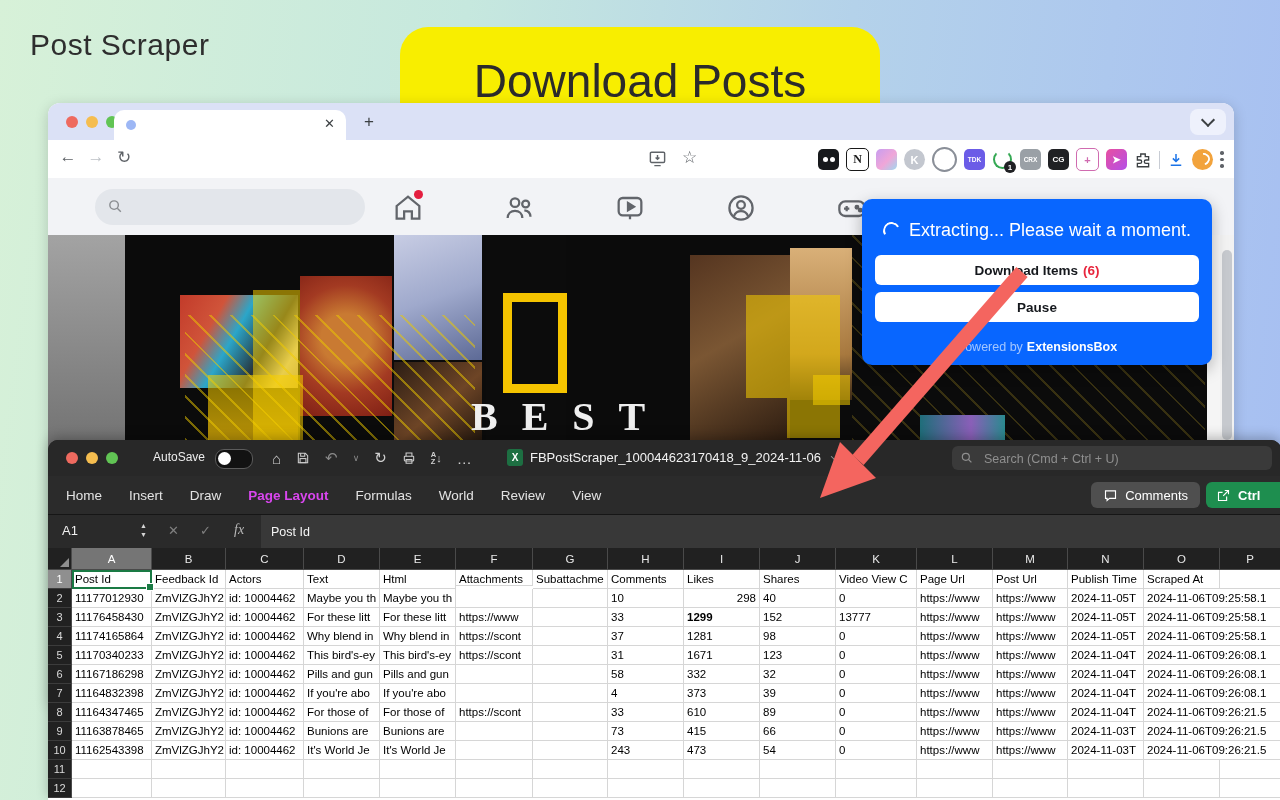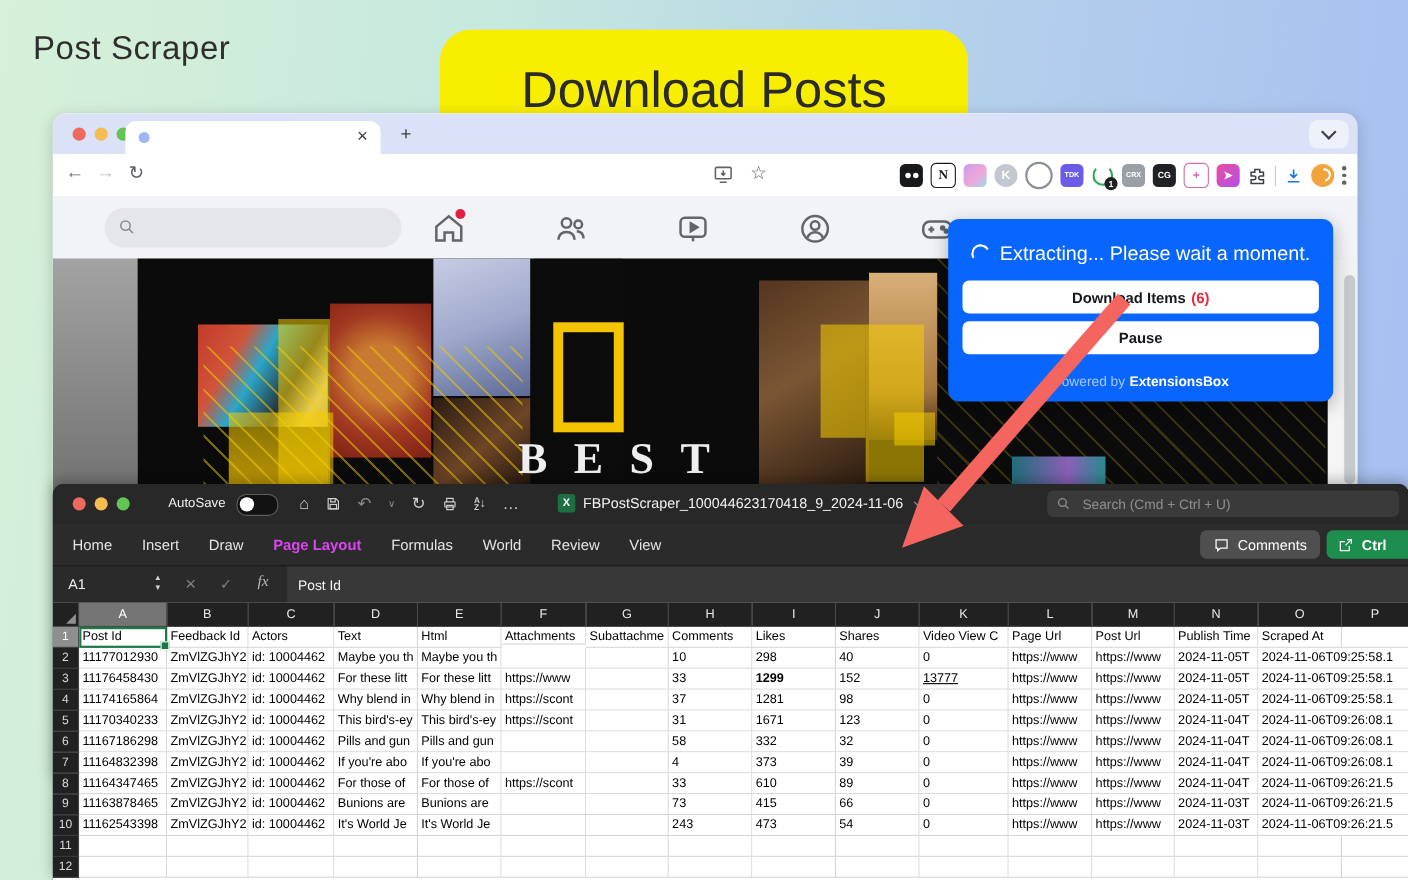--- a/index.html
+++ b/index.html
@@ -421,41 +421,41 @@
       <div class="sh-row">
         <div class="sh-rowhdr" style="height: 19px;">2</div>
         <div class="sh-cell" style="width: 80px; height: 19px;">11177012930</div>
         <div class="sh-cell" style="width: 74px; height: 19px;">ZmVlZGJhY2</div>
         <div class="sh-cell" style="width: 78px; height: 19px;">id: 10004462</div>
         <div class="sh-cell" style="width: 76px; height: 19px;">Maybe you th</div>
         <div class="sh-cell" style="width: 76px; height: 19px;">Maybe you th</div>
         <div class="sh-cell" style="width: 77px; height: 19px;"></div>
         <div class="sh-cell" style="width: 75px; height: 19px;"></div>
         <div class="sh-cell" style="width: 76px; height: 19px;">10</div>
-        <div class="sh-cell" style="width: 76px; height: 19px;">298</div>
+        <div class="sh-cell" style="width: 76px; height: 19px; text-align: right;">298</div>
         <div class="sh-cell" style="width: 76px; height: 19px;">40</div>
         <div class="sh-cell" style="width: 81px; height: 19px;">0</div>
         <div class="sh-cell" style="width: 76px; height: 19px;">https://www</div>
         <div class="sh-cell" style="width: 75px; height: 19px;">https://www</div>
         <div class="sh-cell" style="width: 76px; height: 19px;">2024-11-05T</div>
         <div class="sh-cell" style="border-right: none; width: 137px; height: 19px;">2024-11-06T09:25:58.1</div>
       </div>
       <div class="sh-row">
         <div class="sh-rowhdr" style="height: 19px;">3</div>
         <div class="sh-cell" style="width: 80px; height: 19px;">11176458430</div>
         <div class="sh-cell" style="width: 74px; height: 19px;">ZmVlZGJhY2</div>
         <div class="sh-cell" style="width: 78px; height: 19px;">id: 10004462</div>
         <div class="sh-cell" style="width: 76px; height: 19px;">For these litt</div>
         <div class="sh-cell" style="width: 76px; height: 19px;">For these litt</div>
         <div class="sh-cell" style="width: 77px; height: 19px;">https://www</div>
         <div class="sh-cell" style="width: 75px; height: 19px;"></div>
         <div class="sh-cell" style="width: 76px; height: 19px;">33</div>
         <div class="sh-cell" style="width: 76px; height: 19px; font-weight: bold;">1299</div>
         <div class="sh-cell" style="width: 76px; height: 19px;">152</div>
-        <div class="sh-cell" style="width: 81px; height: 19px; text-decoration: underline;">13777</div>
+        <div class="sh-cell" style="width: 81px; height: 19px;">13777</div>
         <div class="sh-cell" style="width: 76px; height: 19px;">https://www</div>
         <div class="sh-cell" style="width: 75px; height: 19px;">https://www</div>
         <div class="sh-cell" style="width: 76px; height: 19px;">2024-11-05T</div>
         <div class="sh-cell" style="border-right: none; width: 137px; height: 19px;">2024-11-06T09:25:58.1</div>
       </div>
       <div class="sh-row">
         <div class="sh-rowhdr" style="height: 19px;">4</div>
         <div class="sh-cell" style="width: 80px; height: 19px;">11174165864</div>
         <div class="sh-cell" style="width: 74px; height: 19px;">ZmVlZGJhY2</div>
         <div class="sh-cell" style="width: 78px; height: 19px;">id: 10004462</div>

